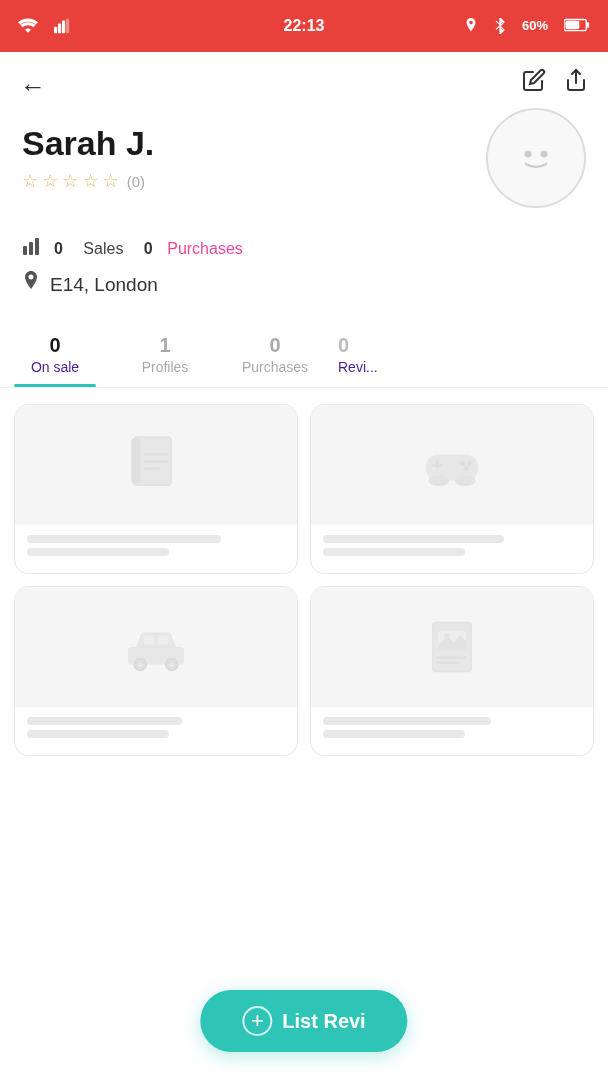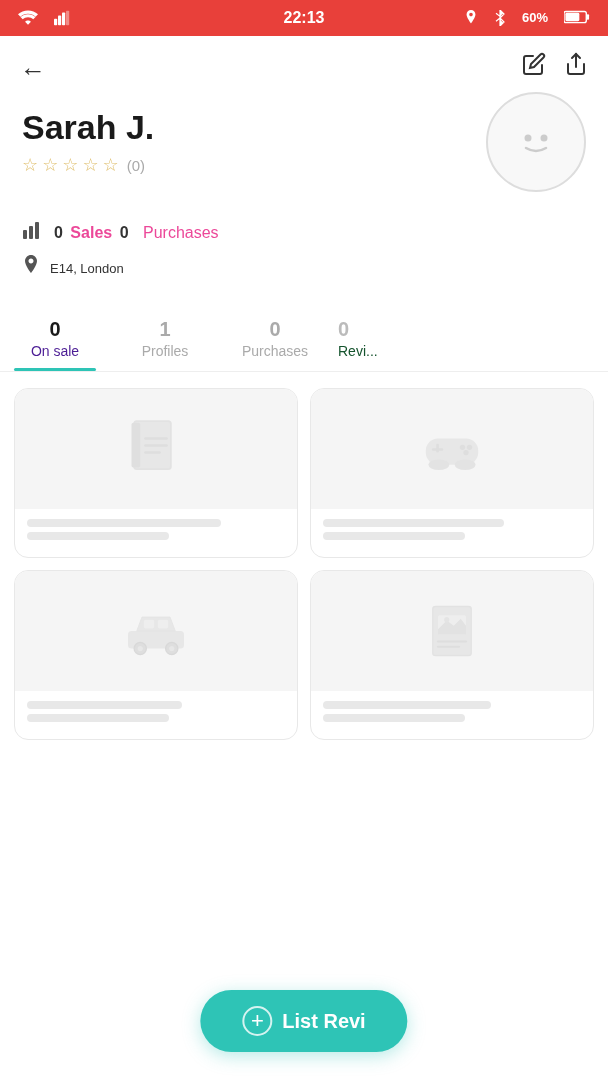--- a/index.html
+++ b/index.html
@@ -8,21 +8,21 @@
       width: 608px;
       min-height: 1080px;
       font-family: -apple-system, BlinkMacSystemFont, 'Segoe UI', sans-serif;
       background: #fff;
       overflow-x: hidden;
     }
 
     
     .status-bar {
       background: #e8403a;
-      height: 36px;
+      height: 52px;
       display: flex;
       align-items: center;
       justify-content: space-between;
       padding: 0 18px;
       color: white;
       font-size: 15px;
       font-weight: 600;
     }
     .status-left, .status-right {
       display: flex;
@@ -160,21 +160,21 @@
       border-radius: 2px;
     }
     .tab-item.active .tab-number { color: #1a1a1a; }
     .tab-partial {
       flex: 0 0 50px;
       text-align: left;
       padding: 10px 0 12px 8px;
       overflow: hidden;
     }
     .tab-partial .tab-number { color: #bbb; }
-    .tab-partial .tab-label { color: #14532d; }
+    .tab-partial .tab-label { color: #4c1d95; }
 
     
     .items-grid {
       display: grid;
       grid-template-columns: 1fr 1fr;
       gap: 12px;
       padding: 16px 14px;
     }
     .grid-card {
       border: 1.5px solid #e8e8e8;
@@ -328,32 +328,32 @@
   <div class="stat-row">
     <span class="stat-icon">
       <svg width="22" height="20" viewBox="0 0 22 20" fill="none">
         <rect x="1" y="10" width="4" height="9" rx="1" fill="#555"></rect>
         <rect x="7" y="6" width="4" height="13" rx="1" fill="#555"></rect>
         <rect x="13" y="2" width="4" height="17" rx="1" fill="#555"></rect>
       </svg>
     </span>
     <span style="font-size:16px;color:#333;">
       <strong>0</strong>
-      <span style="color:#ec4899; margin: 0 3px; font-weight: bold;">Sales</span>
+      <span style="color:#404040; margin: 0 16px;">Sales</span>
       <strong>0</strong>
       <span style="color:#ec4899; margin-left:10px;">Purchases</span>
     </span>
   </div>
   <div class="stat-row">
     <span class="stat-icon">
       <svg width="18" height="22" viewBox="0 0 18 22" fill="none">
         <path d="M9 0C5.7 0 3 2.7 3 6c0 4.5 6 12 6 12s6-7.5 6-12c0-3.3-2.7-6-6-6zm0 8.5c-1.4 0-2.5-1.1-2.5-2.5S7.6 3.5 9 3.5s2.5 1.1 2.5 2.5S10.4 8.5 9 8.5z" fill="#555"></path>
       </svg>
     </span>
-    <span style="font-size:13px;color:#333;">E14, London</span>
+    <span style="font-size:19px;color:#333;">E14, London</span>
   </div>
 </div>
 
 <div class="tabs-container">
   <div class="tab-item active">
     <span class="tab-number">0</span>
     <span class="tab-label">On sale</span>
   </div>
   <div class="tab-item">
     <span class="tab-number" style="color:#aaa;">1</span>

